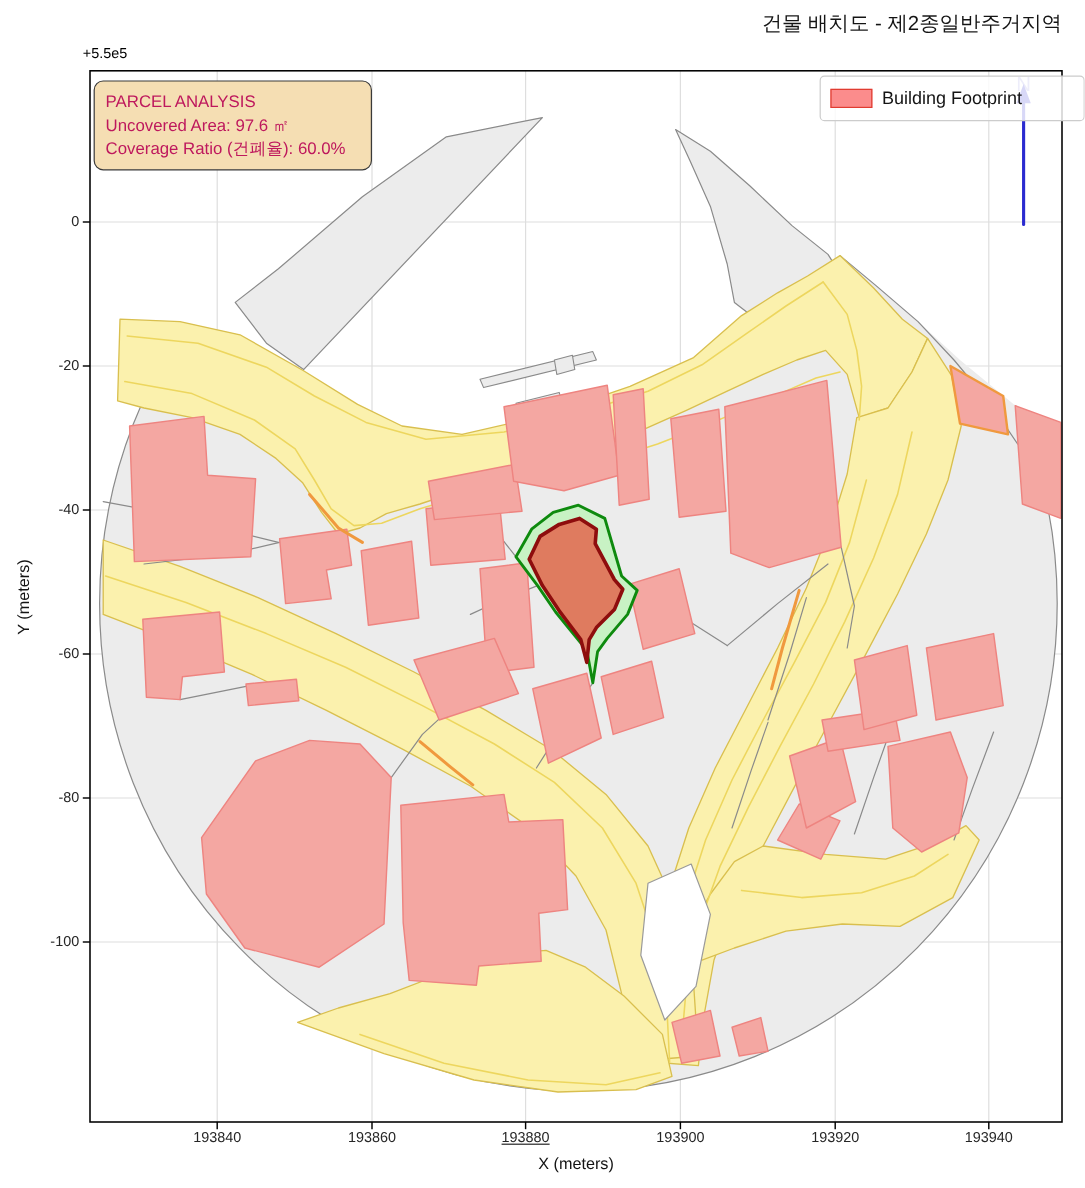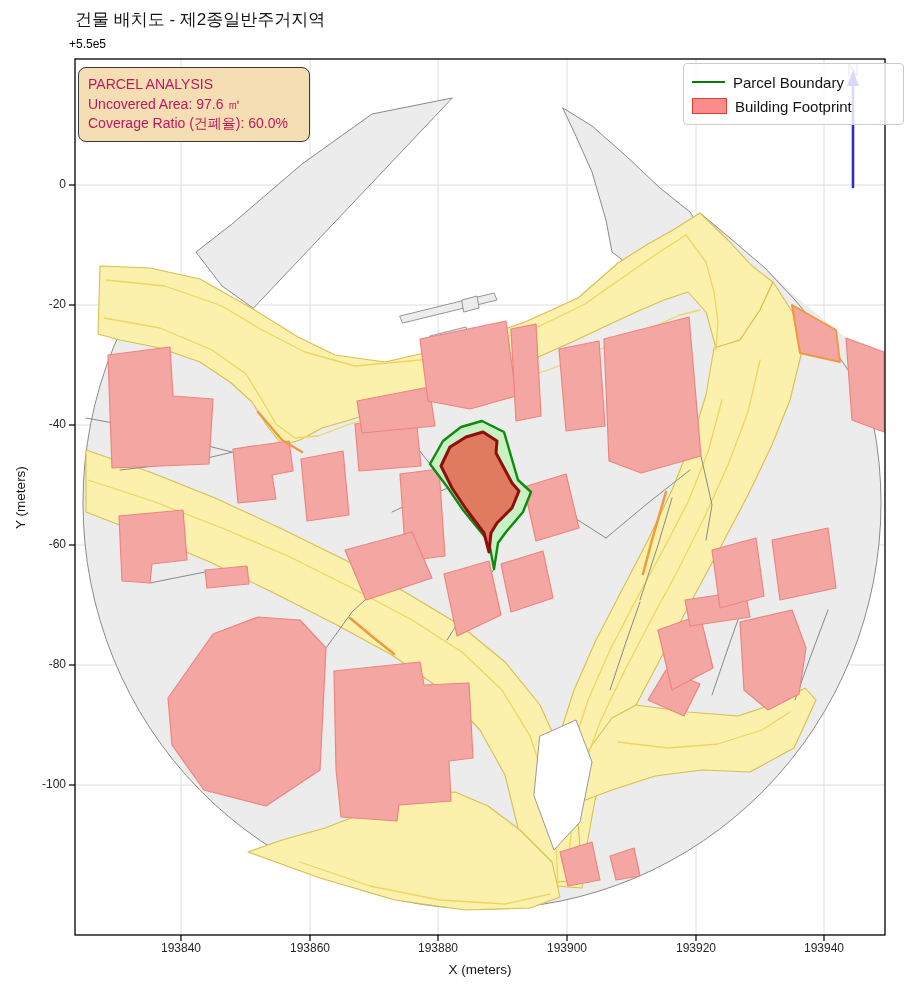--- a/index.html
+++ b/index.html
@@ -1,19 +1,19 @@
 <!DOCTYPE html>
 <html><head>
 <meta charset="utf-8">
 <style>
   html,body{margin:0;padding:0;background:#ffffff;}
   #canvas{position:relative;width:904px;height:990px;background:#ffffff;
           font-family:"Liberation Sans","DejaVu Sans",sans-serif;overflow:hidden;}
   #mapsvg{position:absolute;left:0;top:0;}
-  .title-line{position:absolute;left:75px;width:810px;text-align:left;
+  .title-line{position:absolute;left:75px;width:810px;text-align:right;
               font-size:17px;color:#141414;}
   .offset-label{position:absolute;left:69px;top:37px;font-size:12px;color:#000000;}
   .tick-label{position:absolute;font-size:12px;color:#262626;}
   .xtick{width:64px;text-align:center;top:941px;}
   .ytick{width:48px;text-align:right;left:18px;}
   .axis-label{position:absolute;font-size:13.5px;color:#141414;}
   #xaxis-label{left:75px;width:810px;text-align:center;top:962px;}
   #yaxis-label{left:-30px;top:490px;width:100px;text-align:center;
                transform:rotate(-90deg);transform-origin:center center;}
   #info-box{position:absolute;left:78px;top:67px;width:212px;
@@ -156,32 +156,28 @@
   <div class="offset-label">+5.5e5</div>
   <div id="xaxis-label" class="axis-label">X (meters)</div>
   <div id="yaxis-label" class="axis-label">Y (meters)</div>
   <div id="info-box">
       <div>PARCEL ANALYSIS</div>
       <div>Uncovered Area: 97.6 ㎡</div>
       <div>Coverage Ratio (건폐율): 60.0%</div>
     </div>
   <div id="legend">
       <div class="legend-row">
-        <span class="legend-swatch-line"></span>
-        <span class="legend-label">Parcel Boundary</span>
-      </div>
-      <div class="legend-row">
         <span class="legend-swatch-patch"></span>
         <span class="legend-label">Building Footprint</span>
       </div>
     </div>
   <div id="xticks">
       <div class="tick-label xtick" style="left: 149px;">193840</div>
       <div class="tick-label xtick" style="left: 278px;">193860</div>
-      <div class="tick-label xtick" style="left: 406px;">193880</div>
+      <div class="tick-label xtick" style="left: 406px; text-decoration: underline;">193880</div>
       <div class="tick-label xtick" style="left: 535px;">193900</div>
       <div class="tick-label xtick" style="left: 664px;">193920</div>
       <div class="tick-label xtick" style="left: 792px;">193940</div>
     </div>
   <div id="yticks">
       <div class="tick-label ytick" style="top: 177px;">0</div>
       <div class="tick-label ytick" style="top: 297px;">-20</div>
       <div class="tick-label ytick" style="top: 417px;">-40</div>
       <div class="tick-label ytick" style="top: 537px;">-60</div>
       <div class="tick-label ytick" style="top: 657px;">-80</div>

